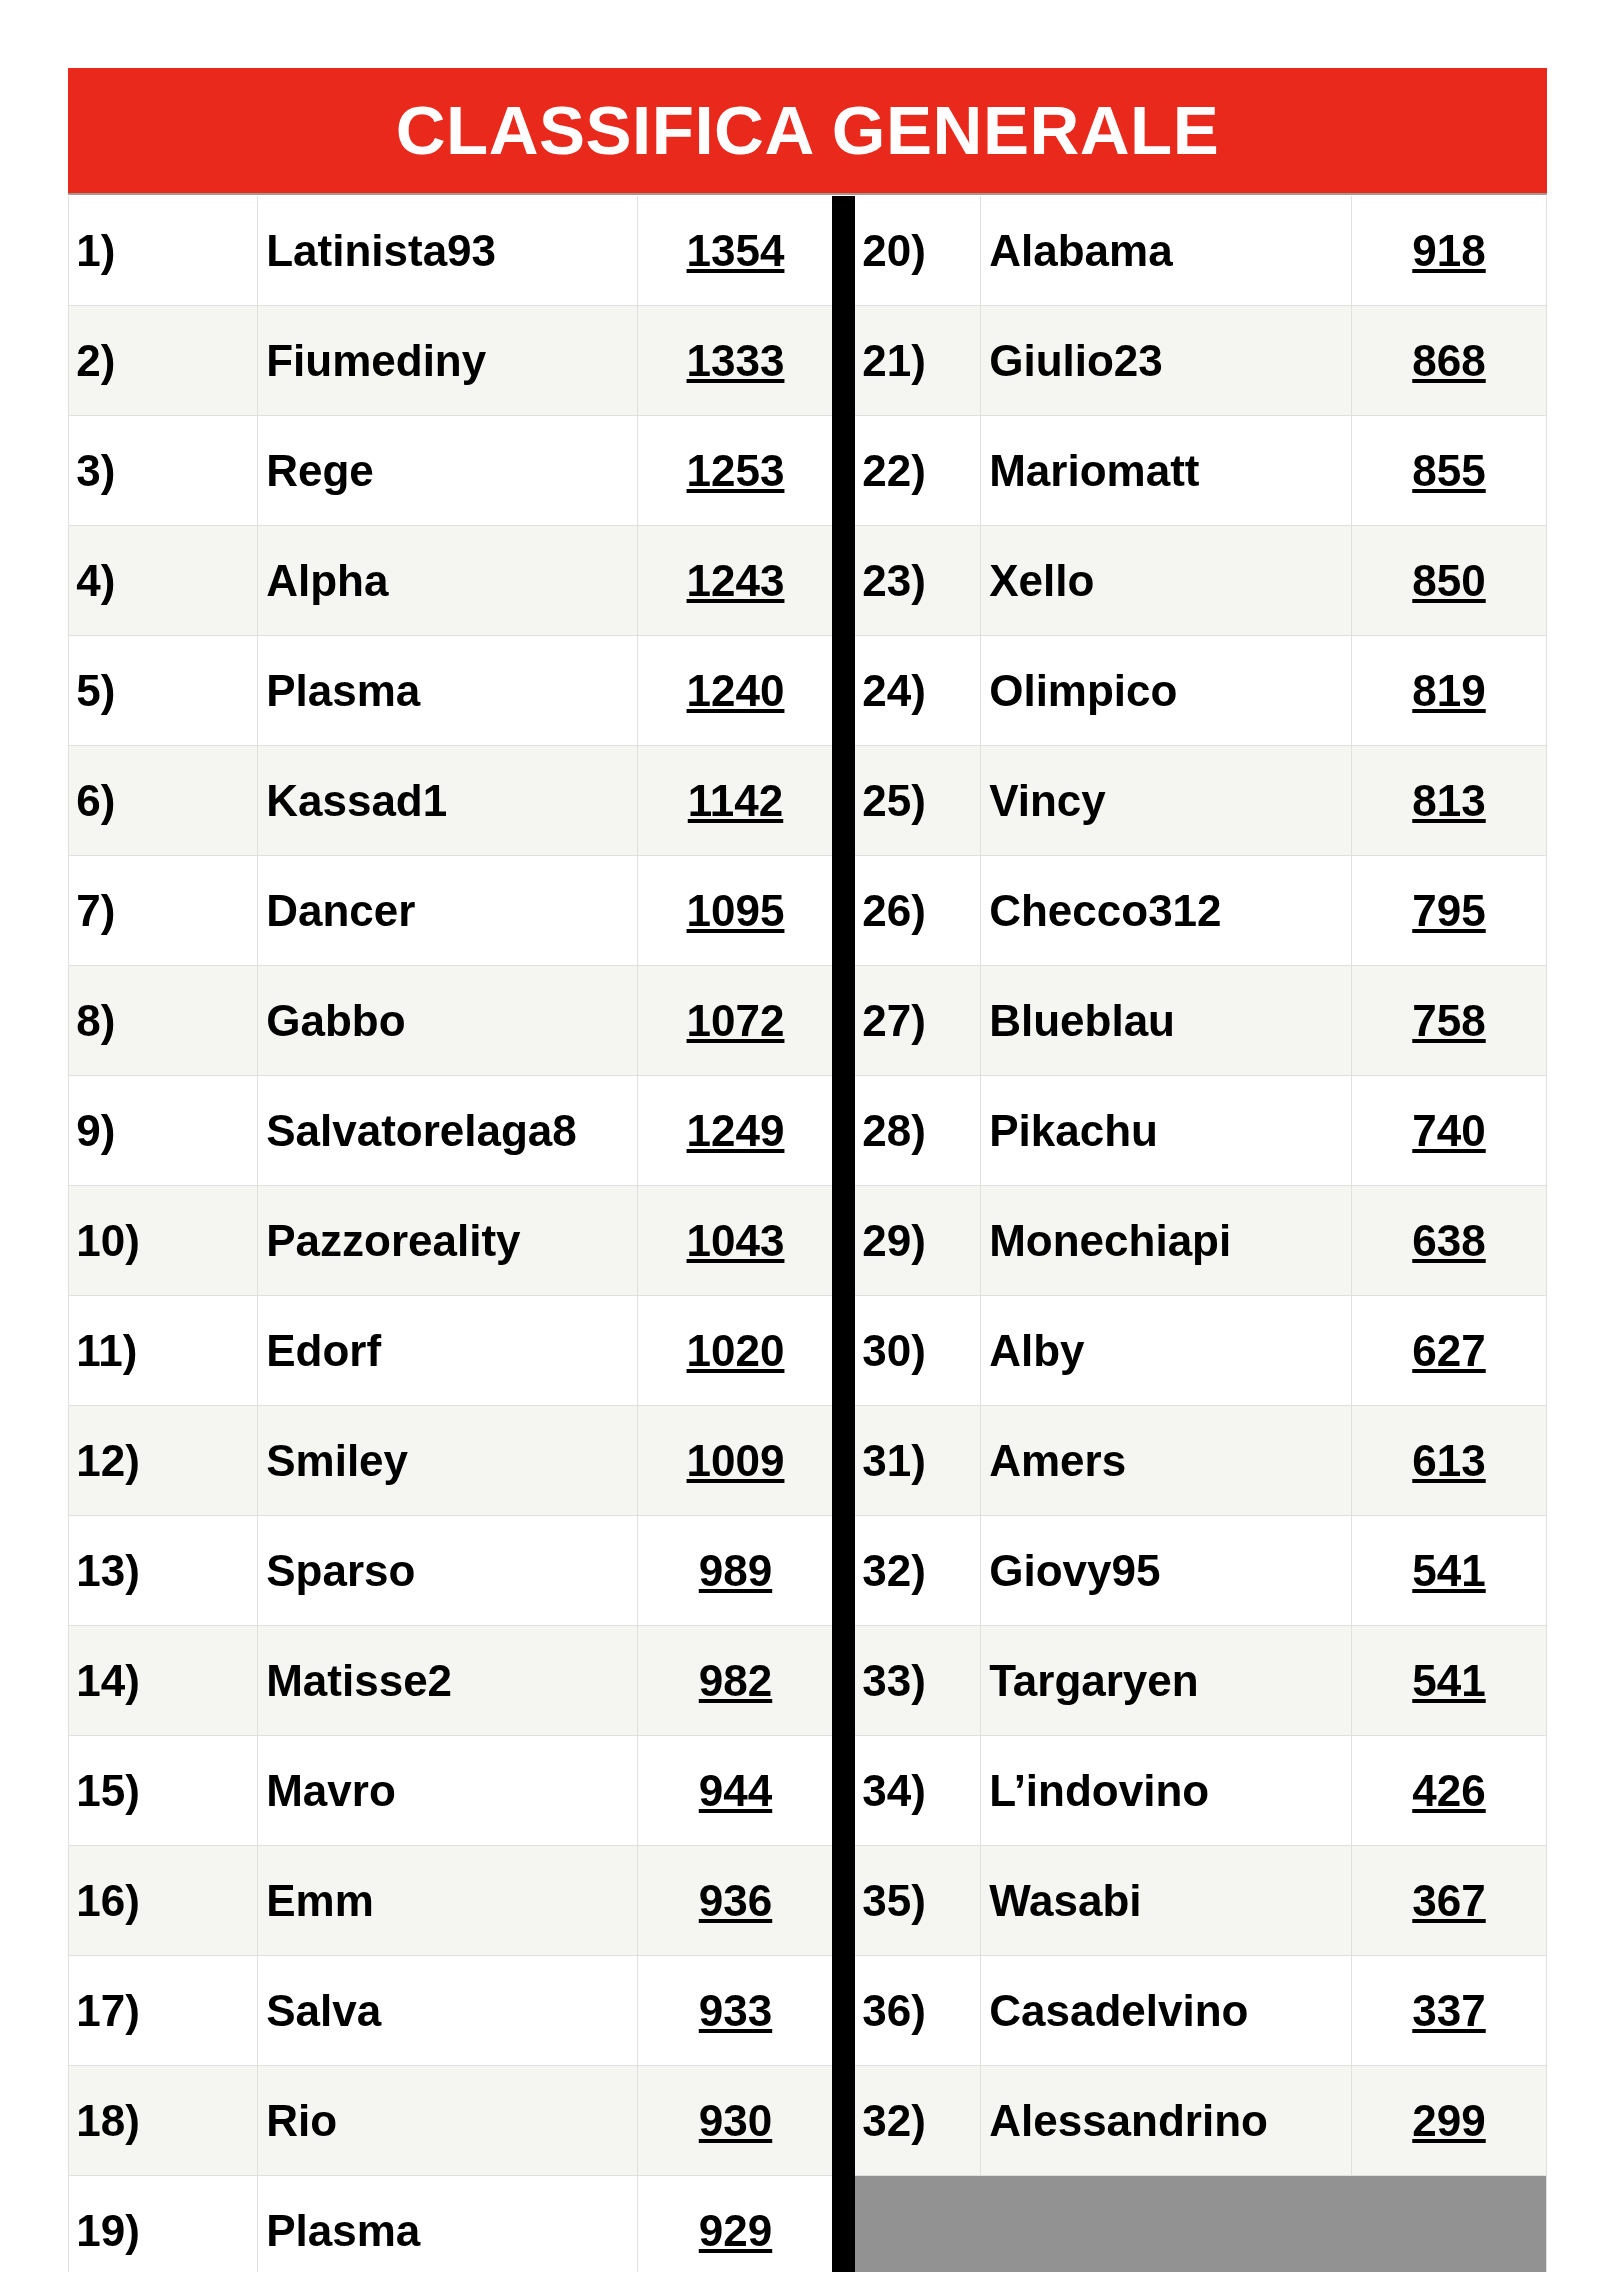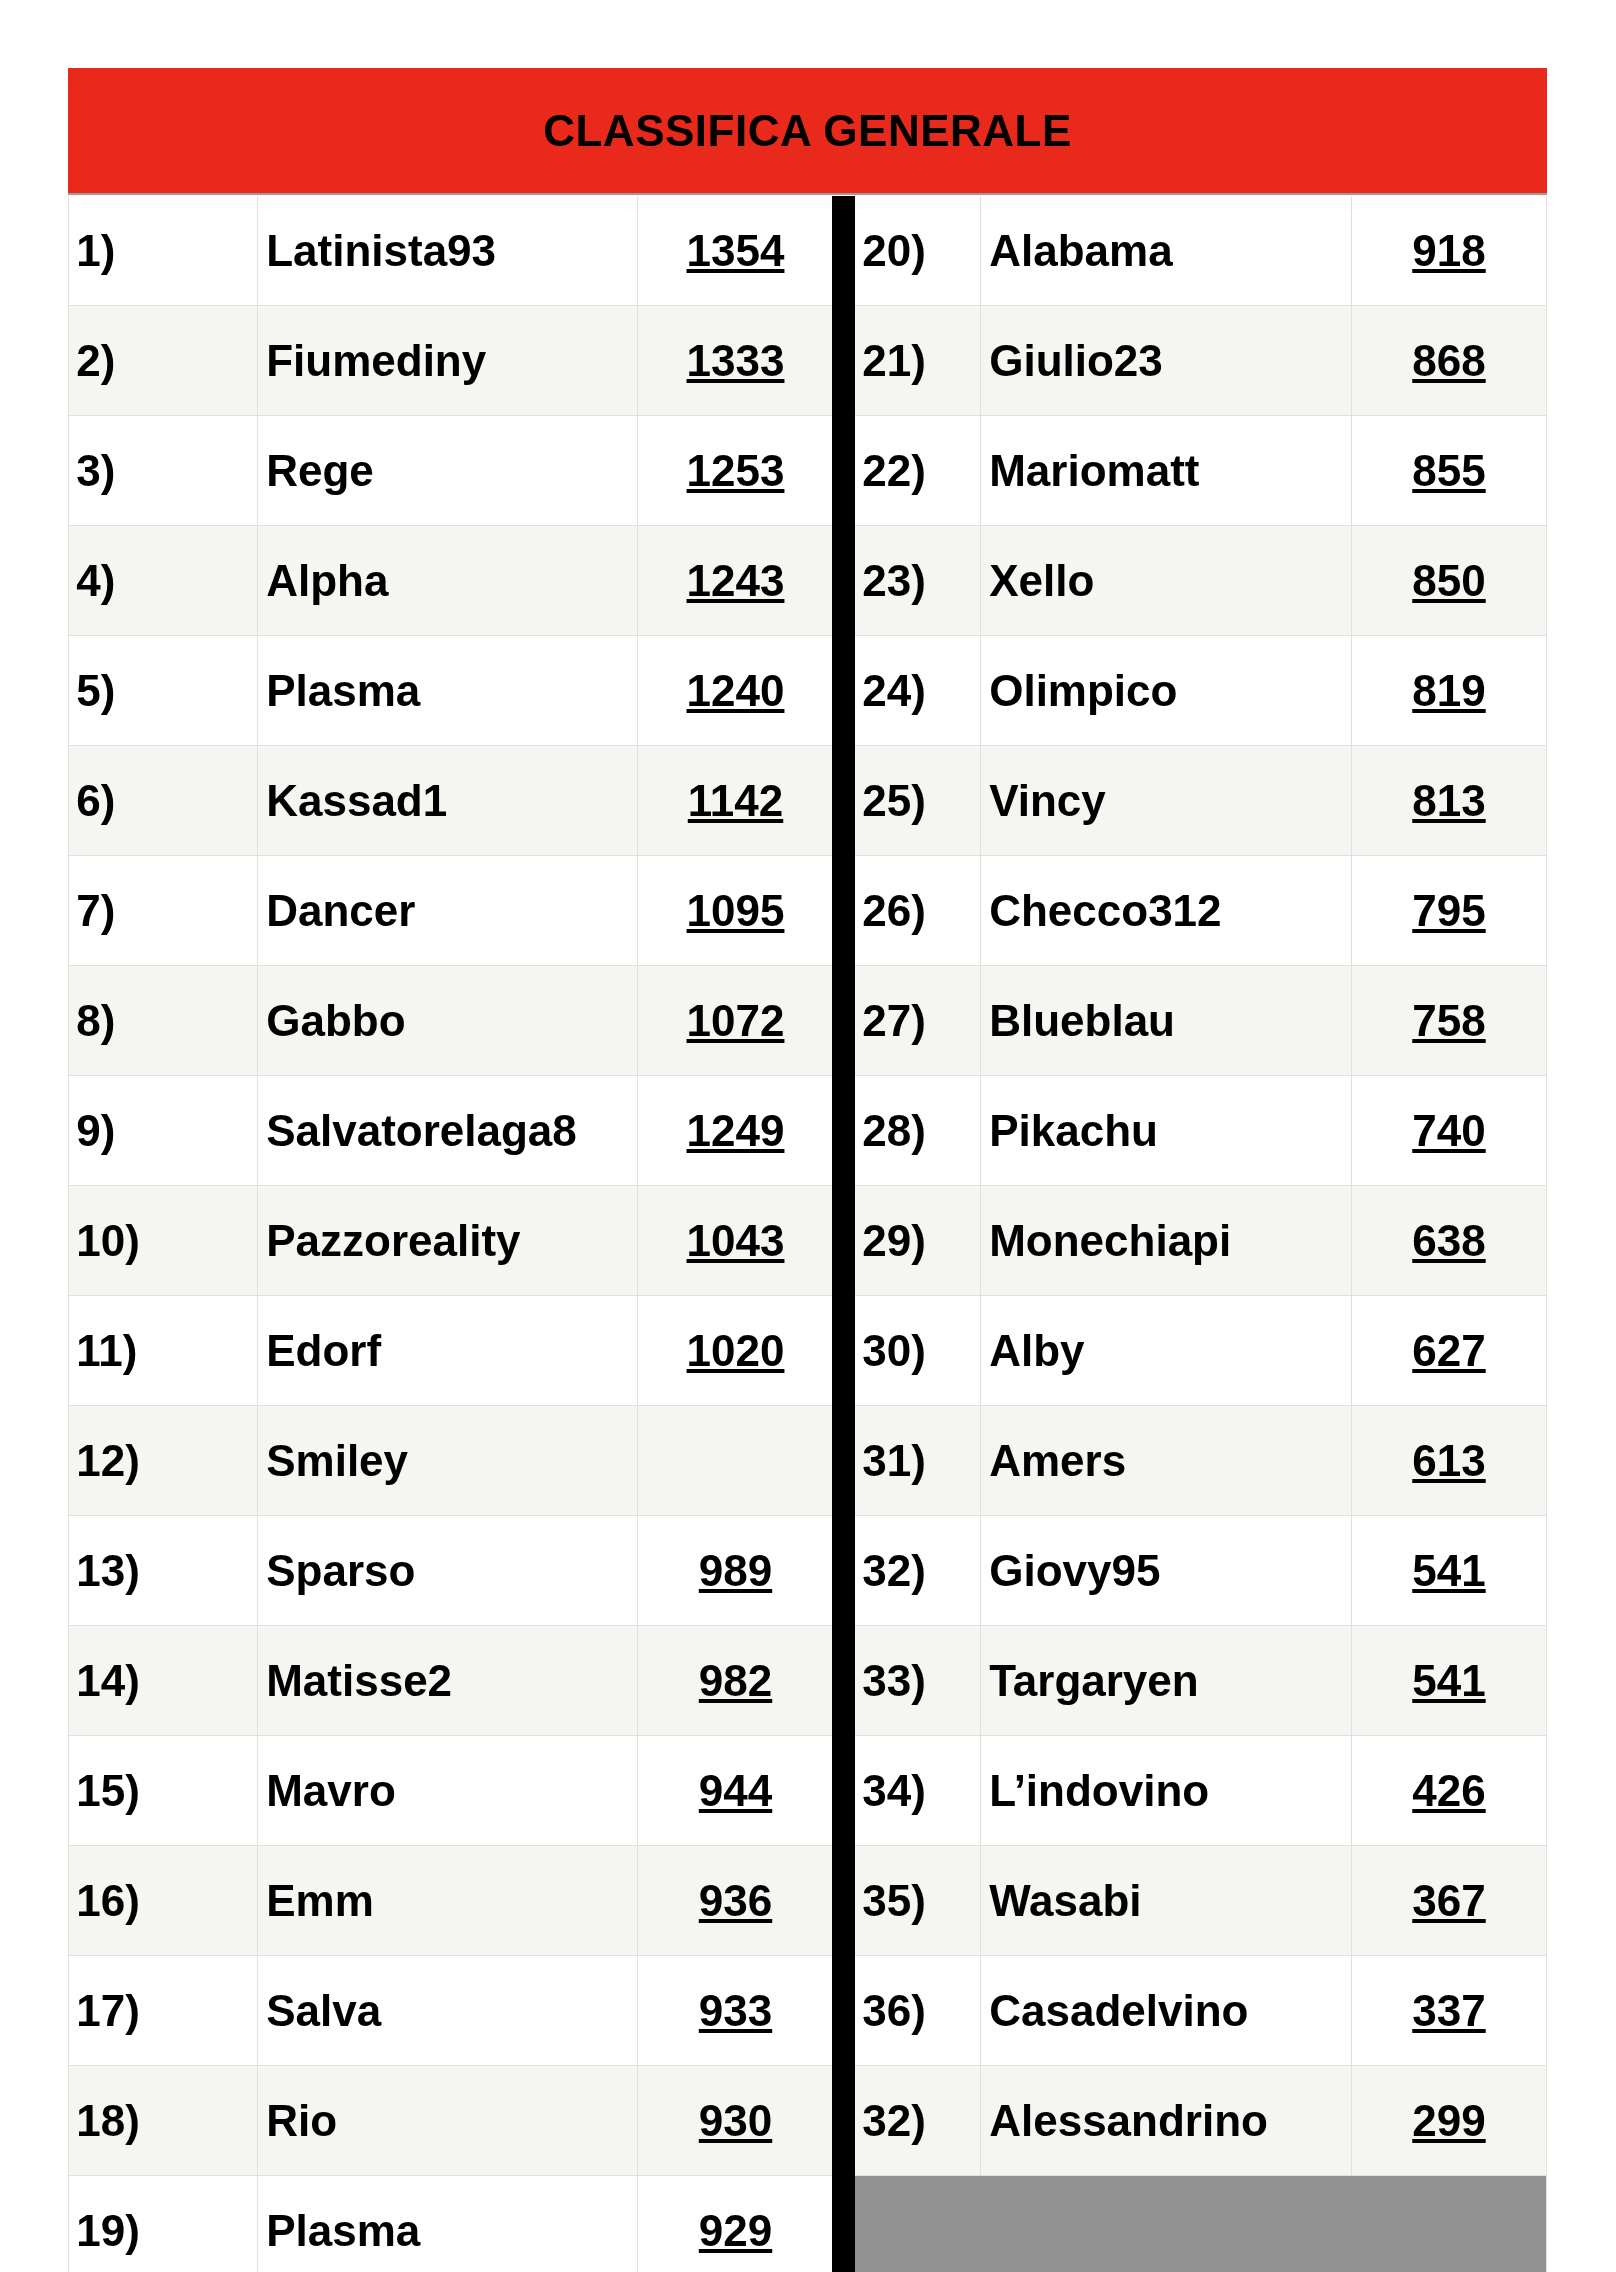--- a/index.html
+++ b/index.html
@@ -11,21 +11,21 @@
     color:#000;
   }
   .header {
     position:absolute; left:68px; top:68px;
     width:1479px; height:125px;
     background:#e8291c;
     border-bottom:2.3px solid #a59a93;
     display:flex; align-items:center; justify-content:center;
   }
   .title {
-    font-weight:bold; font-size:44px; color:#000000;
+    font-weight:bold; font-size:69px; color:#ffffff;
     letter-spacing:0.5px; white-space:nowrap;text-align:right;
   }
   .body-wrap {
     position:absolute; left:68px; top:196px;
     display:flex; align-items:flex-start;
   }
   .table { box-sizing:border-box; }
   .table.left  { width:764px; border-left:0.9px solid #e0e0de; }
   .table.right { width:692px; border-right:0.9px solid #e0e0de; }
   .divider-bar {
@@ -122,20 +122,21 @@
     <div class="cell points">1043</div>
   </div>
         <div class="row">
     <div class="cell rank">11)</div>
     <div class="cell name">Edorf</div>
     <div class="cell points">1020</div>
   </div>
         <div class="row">
     <div class="cell rank">12)</div>
     <div class="cell name">Smiley</div>
+    <div class="cell points">1009</div>
   </div>
         <div class="row">
     <div class="cell rank">13)</div>
     <div class="cell name">Sparso</div>
     <div class="cell points">989</div>
   </div>
         <div class="row">
     <div class="cell rank">14)</div>
     <div class="cell name">Matisse2</div>
     <div class="cell points">982</div>

